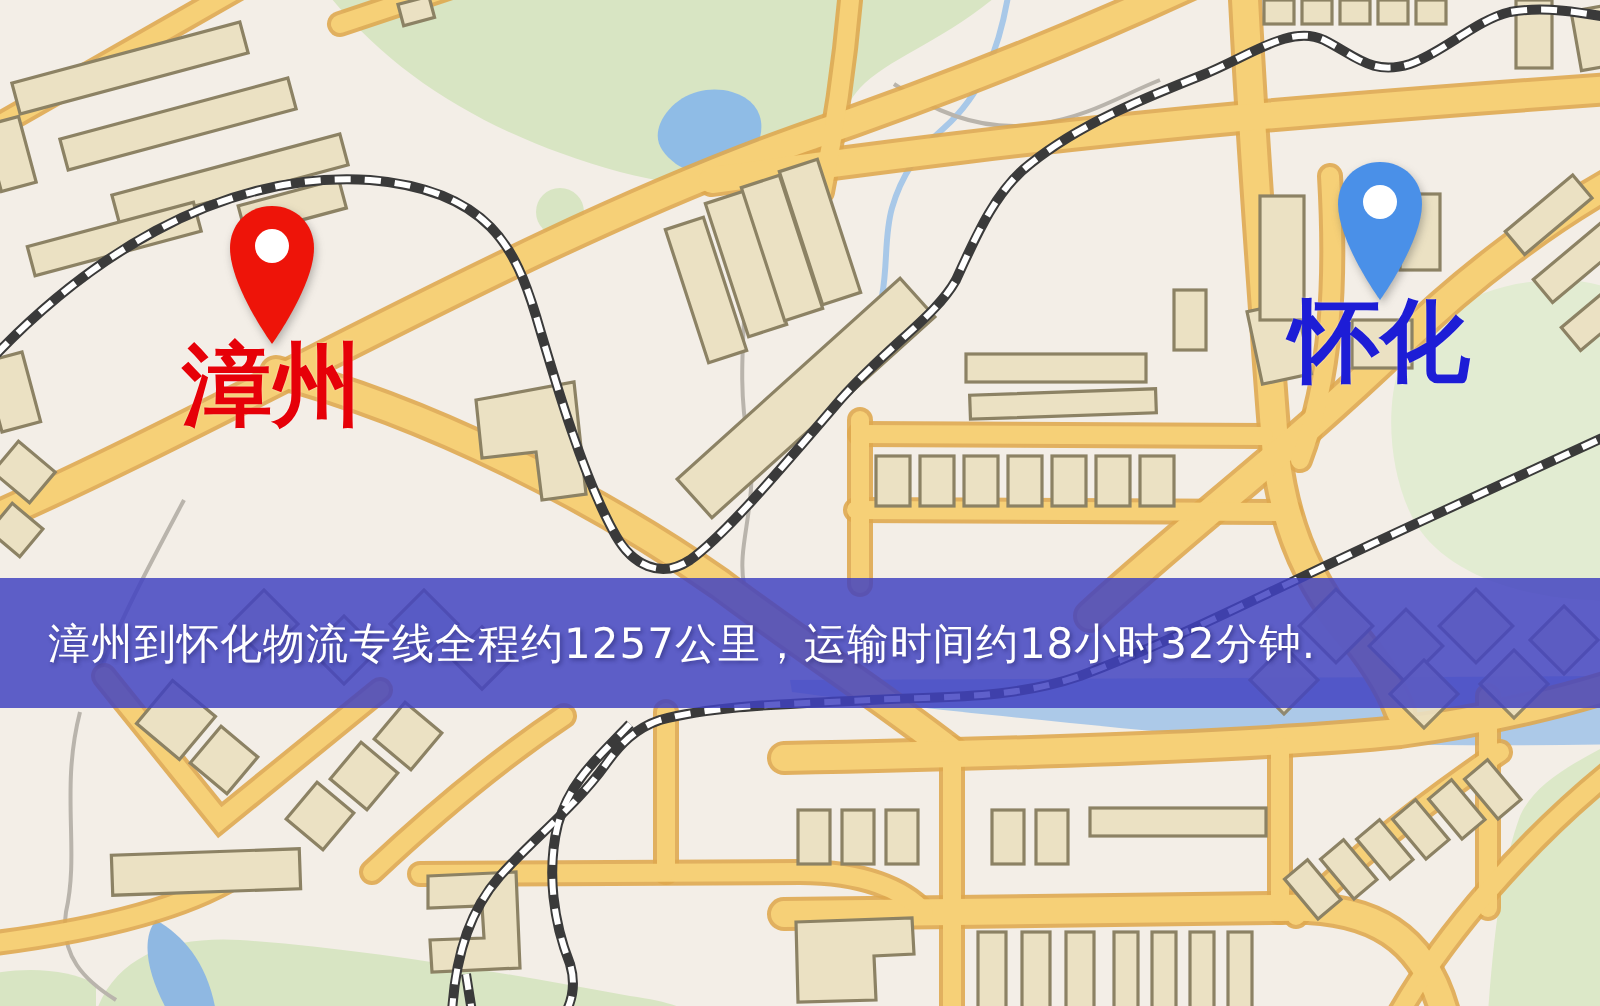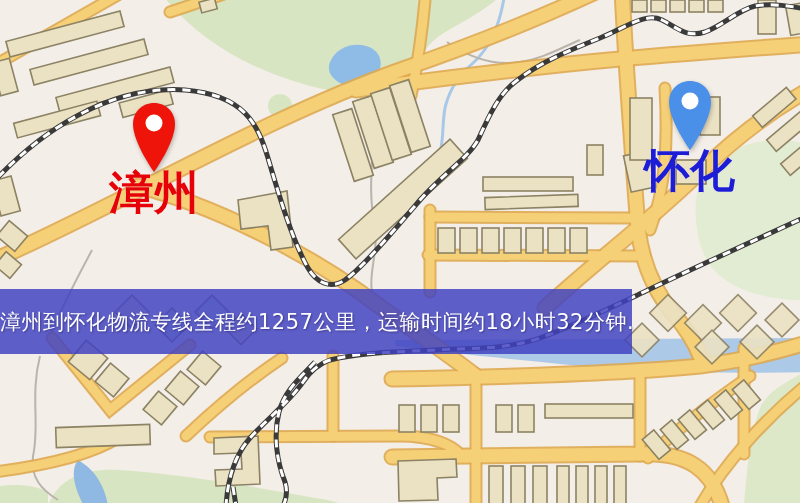--- a/index.html
+++ b/index.html
@@ -1,20 +1,20 @@
 <!DOCTYPE html>
 <html><head>
 <meta charset="utf-8">
 <style>
   html,body{margin:0;padding:0;background:#ffffff;}
   .screen{position:relative;width:800px;height:503px;overflow:hidden;
           font-family:"DejaVu Sans","Liberation Sans",sans-serif;}
   .map-svg{position:absolute;left:0;top:0;width:800px;height:503px;display:block;}
-  .route-banner{position:absolute;left:0;top:289px;width:632px;height:65px;
-                display:flex;align-items:center;box-sizing:border-box;}
+  .route-banner{position:absolute;left:0;top:289px;width:800px;height:65px;
+                display:flex;align-items:center;box-sizing:border-box;padding-left:24px;}
   .route-banner .banner-text{font-size:21px;letter-spacing:0.5px;white-space:nowrap;
                 text-shadow:1px 1px 2px rgba(20,20,80,0.45);
                 font-family:"DejaVu Sans","Liberation Sans",sans-serif;}
   .marker{position:absolute;width:60px;height:78px;}
   .marker .pin-svg{position:absolute;left:0;top:0;filter:drop-shadow(1px 2px 2px rgba(60,60,60,0.35));}
   .marker .marker-label{position:absolute;top:72px;left:50%;transform:translateX(-50%);
                 font-size:45px;font-weight:bold;line-height:1.05;white-space:nowrap;
                 font-family:"DejaVu Serif","Liberation Serif",serif;
                 text-shadow:0 0 1px rgba(255,255,255,0.6);}
 </style>
@@ -243,21 +243,21 @@
         <path d="M315,362 C300,378 285,390 279,412 C273,436 277,462 285,482 C288,492 286,500 283,506"></path>
         <path d="M233,487 L236,506"></path>
       </g>
     </g>
   </svg>
 
   <div class="route-banner" style="background: rgba(64, 66, 193, 0.84); color: rgb(255, 255, 255);">
     <span class="banner-text">漳州到怀化物流专线全程约1257公里，运输时间约18小时32分钟.</span>
   </div>
 
-  <div class="marker" style="left: 124px; top: 97px;">
+  <div class="marker" style="left: 106px; top: 97px;">
     <svg class="pin-svg" width="60" height="78" viewBox="0 0 60 78">
       <path class="pin-body" d="M30,75 C30,75 9,46 9,27 C9,15 18,6 30,6 C42,6 51,15 51,27 C51,46 30,75 30,75 Z" fill="#ee1409"></path>
       <circle cx="30" cy="26" r="8.5" fill="#ffffff"></circle>
     </svg>
     <div class="marker-label" style="color: rgb(230, 0, 8);">漳州</div>
   </div>
 
   <div class="marker" style="left: 660px; top: 75px;">
     <svg class="pin-svg" width="60" height="78" viewBox="0 0 60 78">
       <path class="pin-body" d="M30,75 C30,75 9,46 9,27 C9,15 18,6 30,6 C42,6 51,15 51,27 C51,46 30,75 30,75 Z" fill="#4a90e8"></path>

